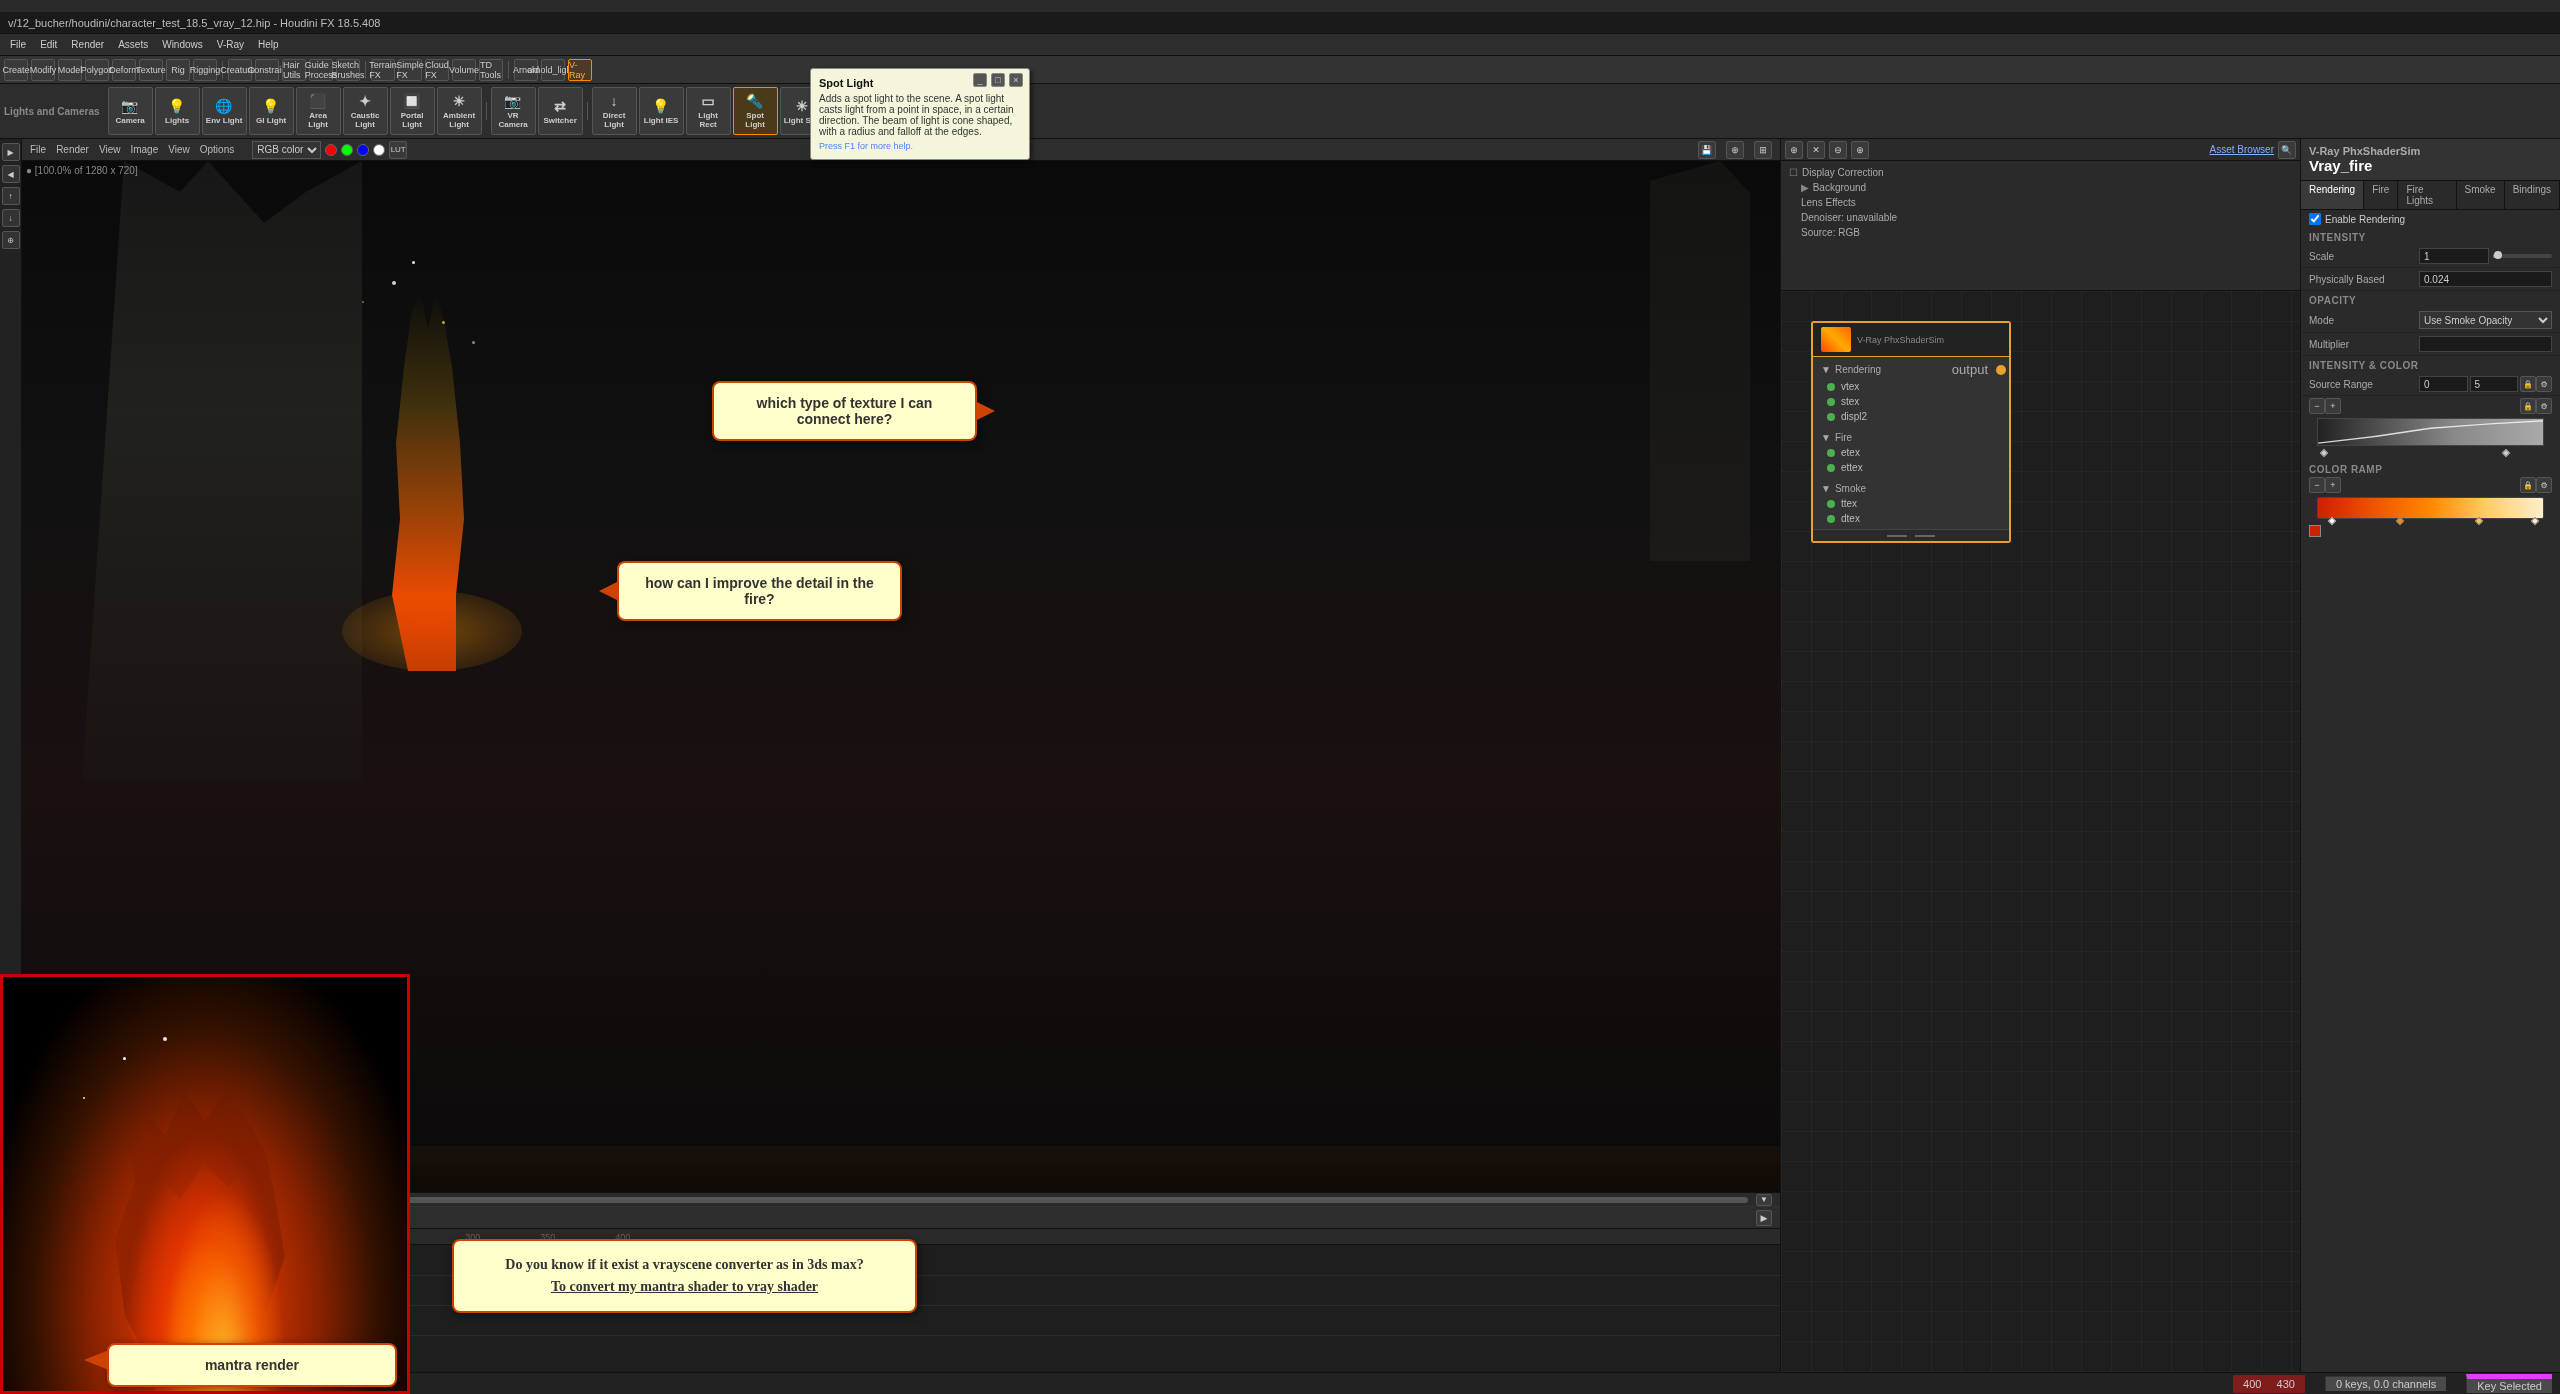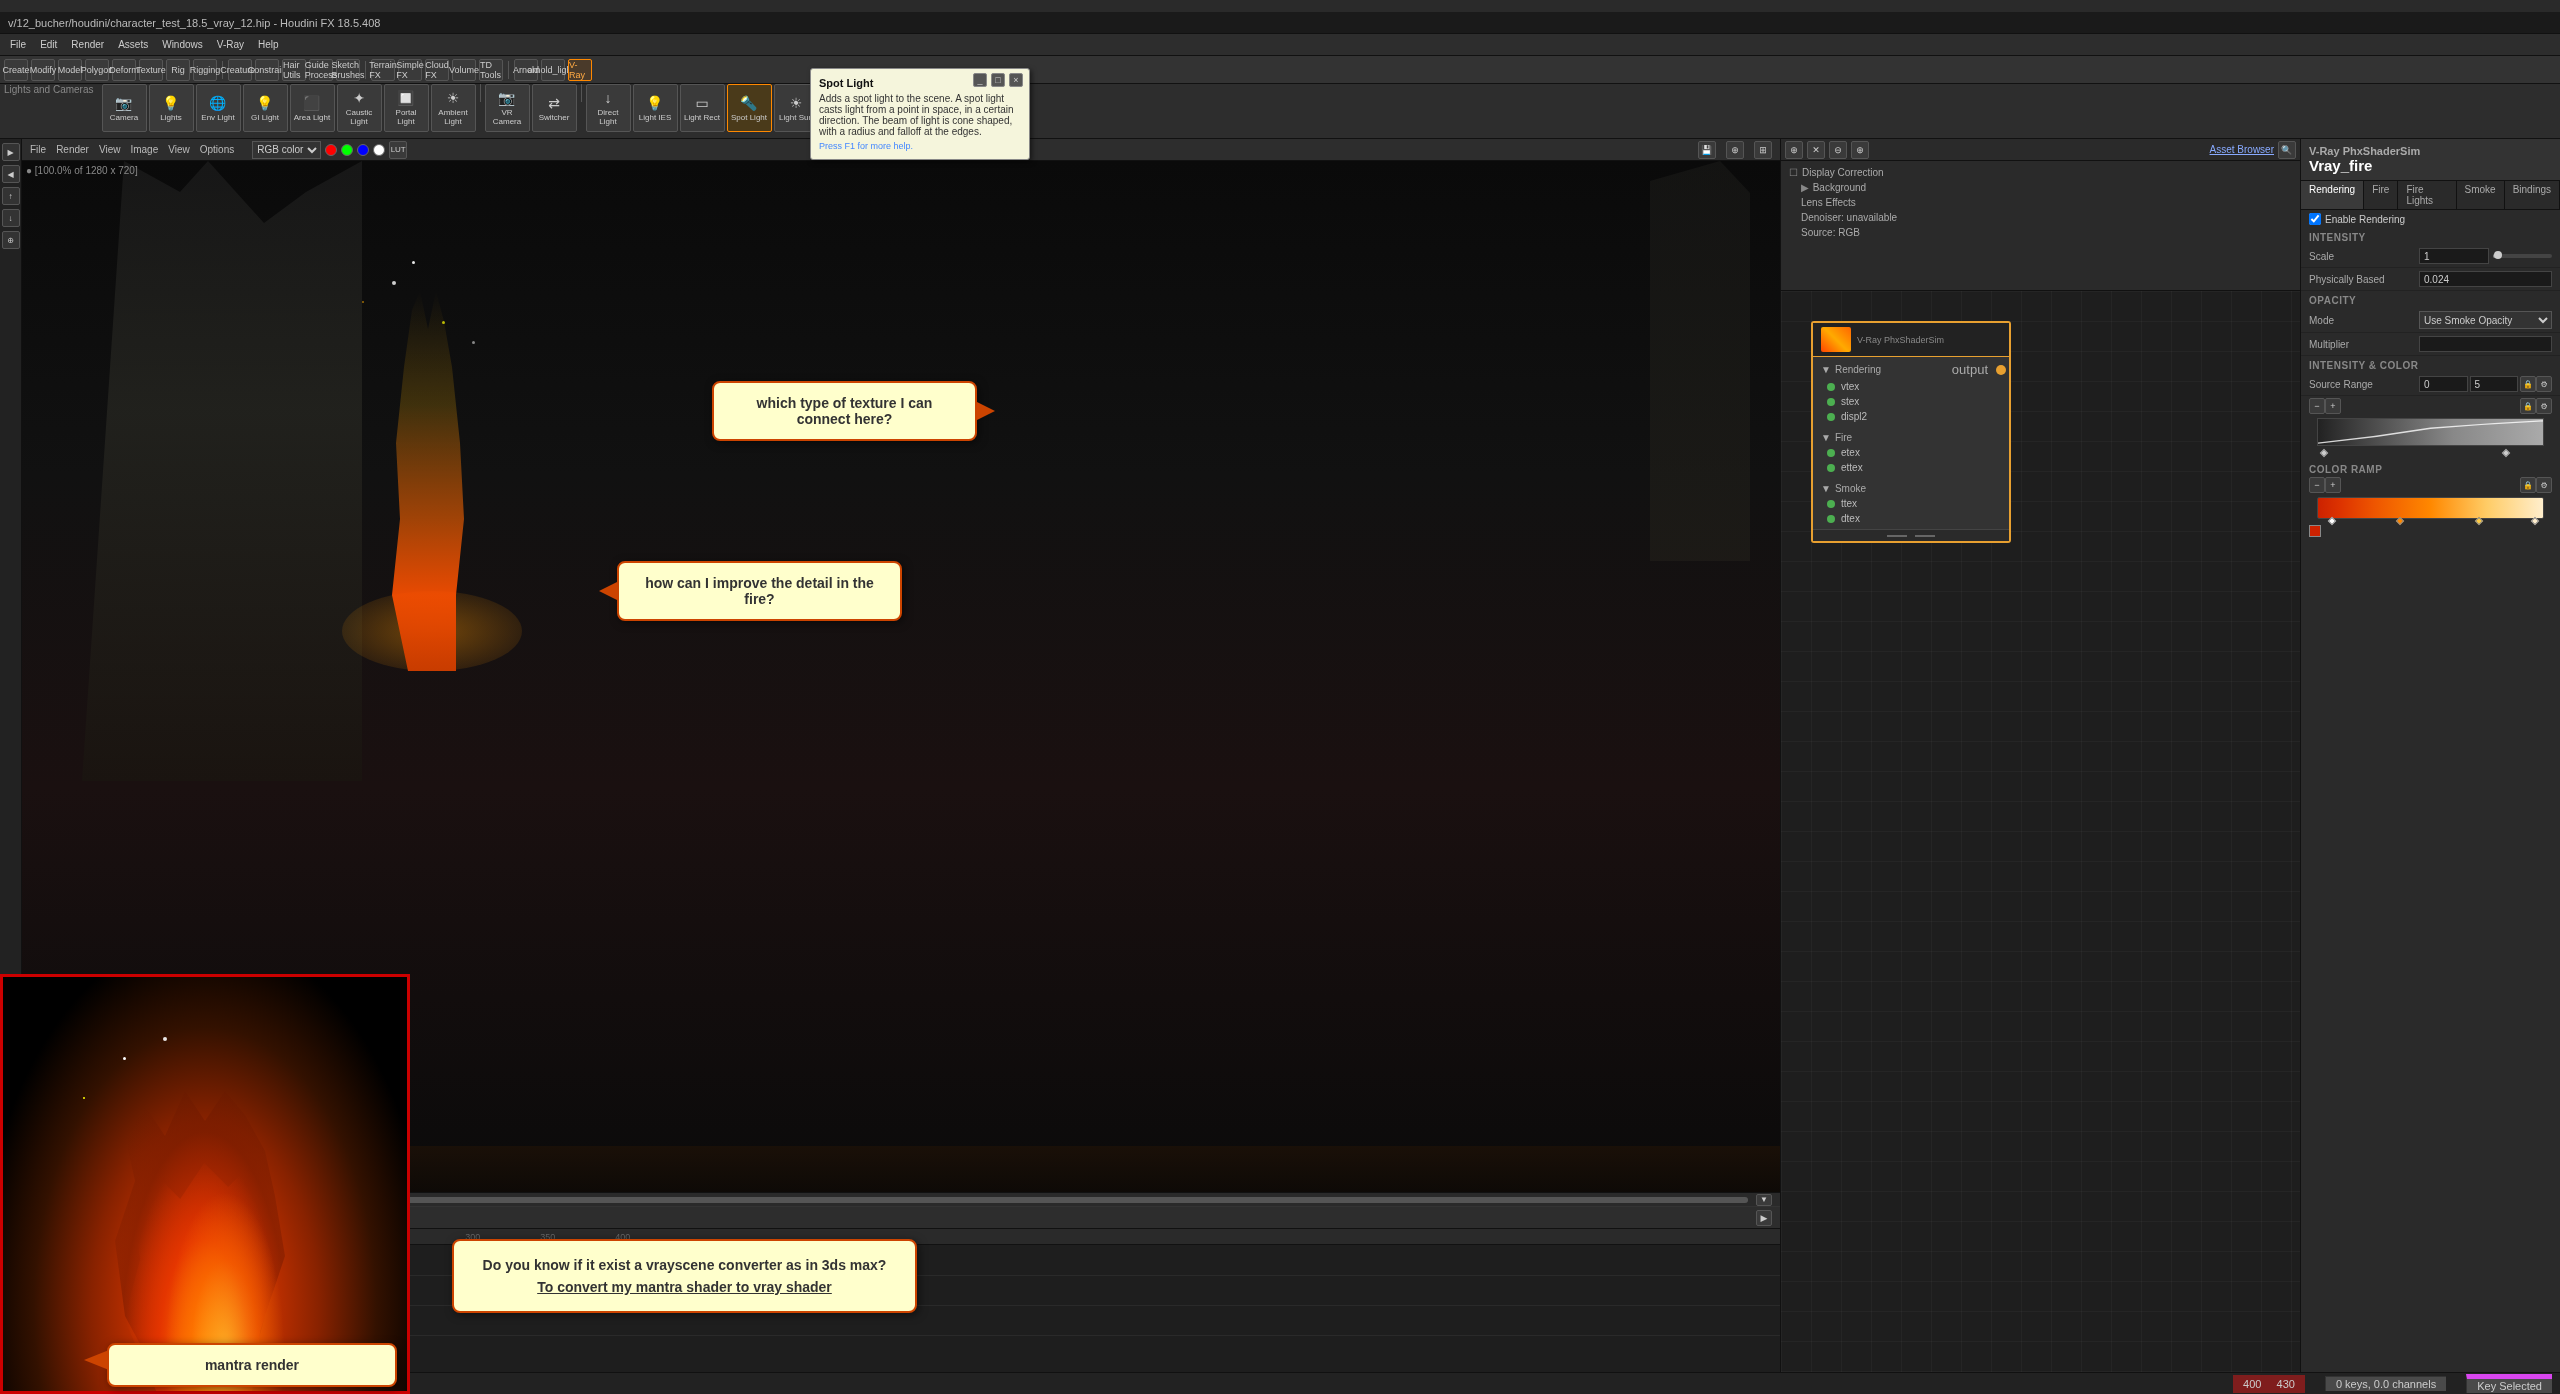--- a/index.html
+++ b/index.html
@@ -70,23 +70,25 @@
       font-size: 9px;
       color: #ccc;
     }
     .tb-separator { width: 1px; height: 18px; background: #555; margin: 0 2px; }
 
     
     #toolbar3 {
       height: 55px;
       background: #2d2d2d;
       display: flex;
+      align-items: center;
       padding: 0 4px;
       border-bottom: 1px solid #111;
       gap: 2px;
+      font-weight: bold;
     }
     .light-btn {
       display: flex;
       flex-direction: column;
       align-items: center;
       justify-content: center;
       width: 45px;
       height: 48px;
       background: #3a3a3a;
       border: 1px solid #555;
@@ -814,21 +816,21 @@
         </div>
 
         <div style="background:#1e1e1e;height:100%;position:relative;">
 
           <div style="position:absolute;top:30px;left:0;right:0;height:1px;background:#2a2a2a;"></div>
           <div style="position:absolute;top:60px;left:0;right:0;height:1px;background:#2a2a2a;"></div>
           <div style="position:absolute;top:90px;left:0;right:0;height:1px;background:#2a2a2a;"></div>
 
         </div>
 
-        <div class="callout" style="position:absolute;top:10px;left:430px;width:465px;padding:16px 20px;z-index:60;">
+        <div class="callout" style="position:absolute;top:10px;left:430px;width:465px;padding:16px 20px;z-index:60;font-family:Liberation Serif, serif;">
           <p>Do you know if it exist a vrayscene converter as in 3ds max?</p>
           <p class="underline-link" style="margin-top:6px;">To convert my mantra shader to vray shader</p>
         </div>
 
         <div class="callout" style="position:absolute;bottom:20px;left:85px;width:290px;padding:12px 16px;z-index:60;">
           <span>mantra render</span>
           
           <div style="position:absolute;left:-25px;bottom:15px;width:0;height:0;border-top:10px solid transparent;border-bottom:10px solid transparent;border-right:25px solid #cc4400;"></div>
         </div>
       </div>

